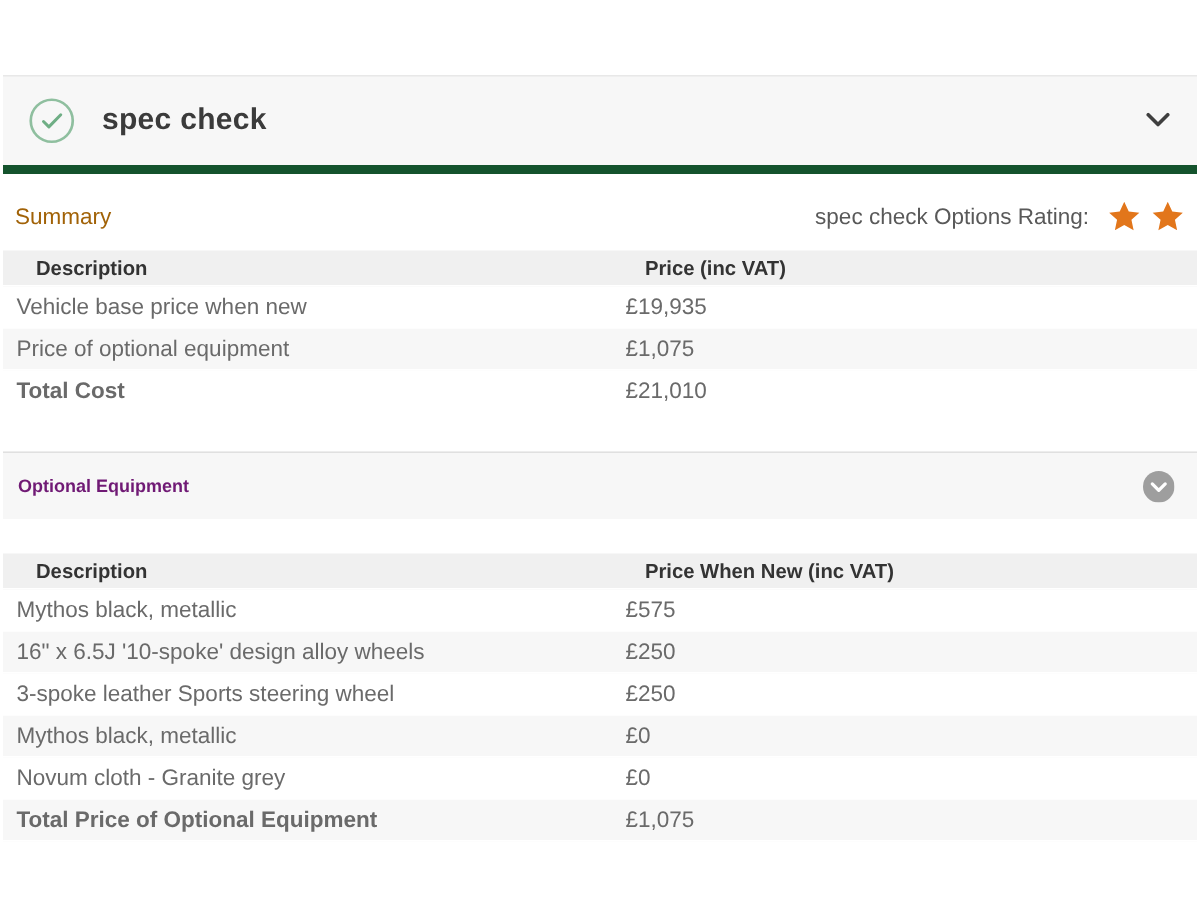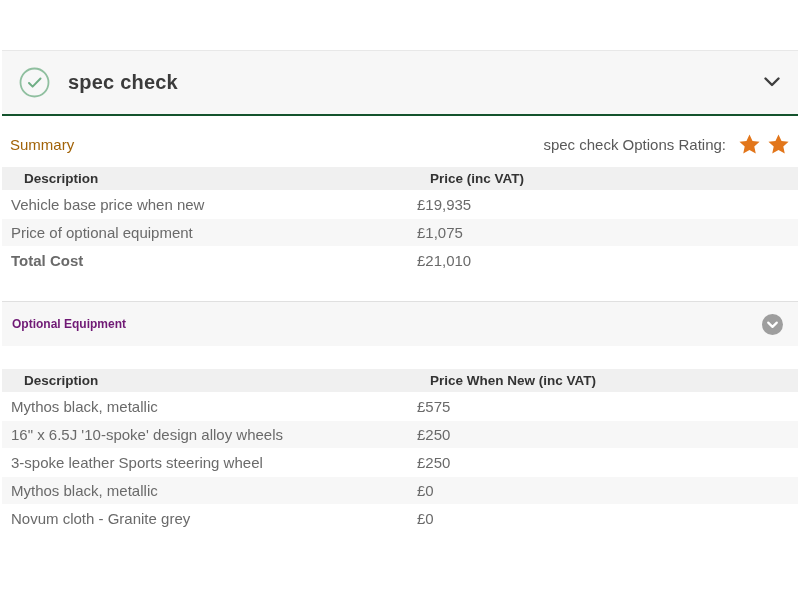--- a/index.html
+++ b/index.html
@@ -17,21 +17,21 @@
     position: relative;
   }
   .top-spacer { height: 50px; }
 
   
   .spec-header {
     margin: 0 2px;
     height: 66px;
     background: #f7f7f7;
     border-top: 1px solid #e8e8e8;
-    border-bottom: 2px solid #14532d;
+    border-bottom: 6px solid #14532d;
     display: flex;
     align-items: center;
     padding: 0 18px 0 17px;
     box-sizing: border-box;
     cursor: pointer;
   }
   .check-icon { display: inline-flex; flex: 0 0 auto; }
   .spec-title {
     font-size: 20px;
     font-weight: bold;
@@ -204,16 +204,20 @@
           <td>£250</td>
         </tr>
         <tr>
           <td>Mythos black, metallic</td>
           <td>£0</td>
         </tr>
         <tr>
           <td>Novum cloth - Granite grey</td>
           <td>£0</td>
         </tr>
+        <tr>
+          <td class="total-label">Total Price of Optional Equipment</td>
+          <td>£1,075</td>
+        </tr>
       </tbody>
     </table>
   </div>
 </div>
 
 </body></html>

